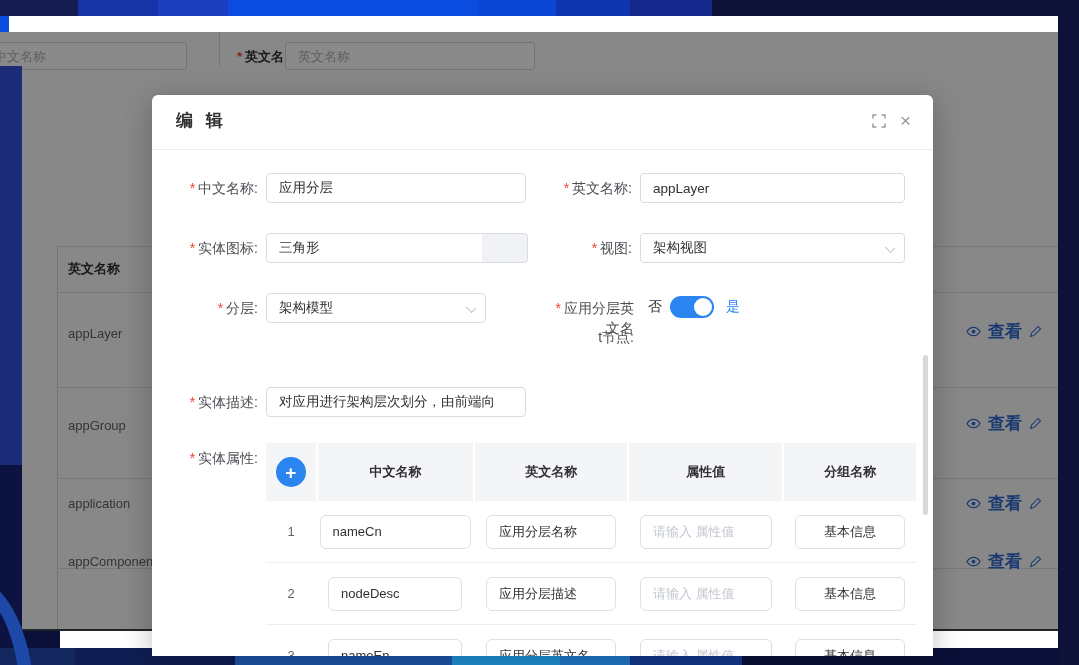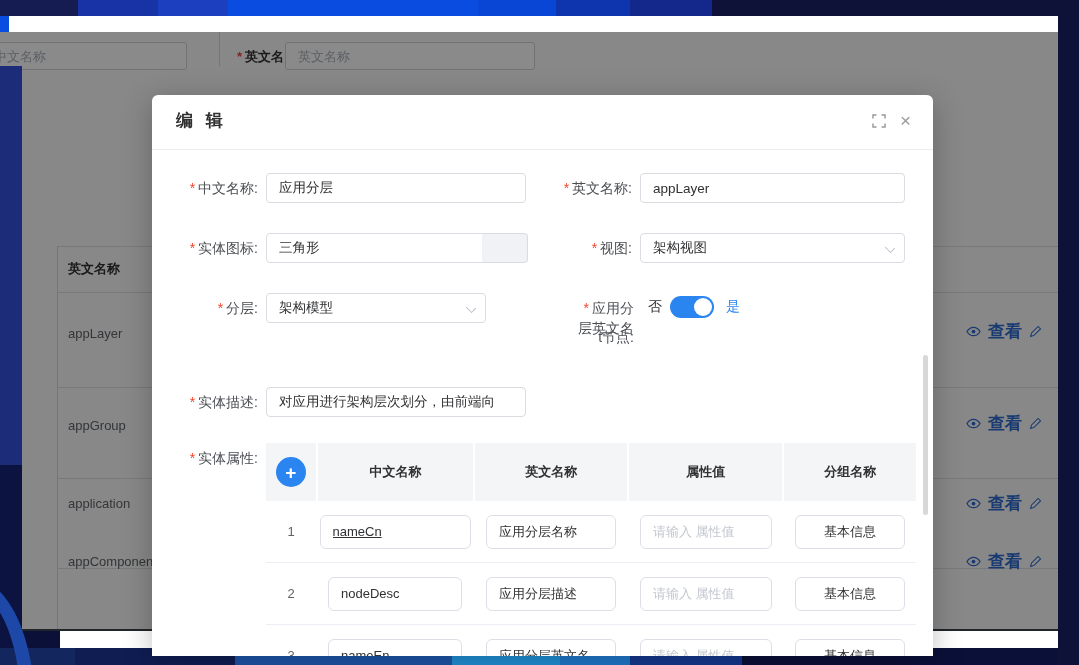--- a/index.html
+++ b/index.html
@@ -47,21 +47,21 @@
   .overlay { position:absolute; left:0; top:32px; width:1058px; height:599px; background:rgba(0,0,0,0.46); z-index:2; }
 
   
   .modal { position:absolute; left:152px; top:70px; width:781px; height:561px; background:#ffffff;
            border-radius:6px 6px 0 0; z-index:10; box-shadow:0 6px 30px rgba(0,0,0,0.25); overflow:hidden;margin-top:25px; }
   .m-title { position:absolute; left:24px; top:14px; font-size:17px; font-weight:bold; letter-spacing:4px; color:#303030; }
   .m-tools { position:absolute; right:22px; top:18px; display:flex; align-items:center; gap:14px; color:#9b9b9b; }
   .m-close { font-size:19px; line-height:16px; color:#9b9b9b; cursor:pointer; }
   .m-divider { position:absolute; left:0; top:54px; width:781px; height:1px; background:#ededed; }
 
-  .m-label { position:absolute; width:106px; text-align:right; font-size:14px; color:#4c4f54; line-height:20px;padding-left:28px; }
+  .m-label { position:absolute; width:106px; text-align:right; font-size:14px; color:#4c4f54; line-height:20px; }
   .m-input { position:absolute; height:30px; border:1px solid #d9dce1; border-radius:4px; background:#fff;
              font-size:13.5px; color:#303133; padding:0 12px; }
   .m-input::placeholder { color:#c0c4cc; }
   .m-addon { position:absolute; height:30px; width:46px; background:#f0f2f5; border:1px solid #d9dce1;
              border-left:none; border-radius:0 4px 4px 0; }
   .m-select { position:absolute; height:30px; border:1px solid #d9dce1; border-radius:4px; background:#fff;
               font-size:13.5px; color:#303133; padding:0 26px 0 12px; display:flex; align-items:center; cursor:pointer; }
   .chev { position:absolute; right:10px; top:10px; width:8px; height:8px; }
   .chev::before { content:""; position:absolute; left:0; top:0; width:7px; height:7px;
                   border-right:1.5px solid #b8bcc4; border-bottom:1.5px solid #b8bcc4; transform:rotate(45deg) scale(1,0.8); }
@@ -248,21 +248,21 @@
         </div>
         <div class="at-hcell" style="width:156px;">中文名称</div>
         <div class="at-hcell" style="width:152px;">英文名称</div>
         <div class="at-hcell" style="width:154px;">属性值</div>
         <div class="at-hcell" style="width:132px;">分组名称</div>
       </div>
 
       <div class="at-row">
         <div class="at-c0">1</div>
         <div class="at-c" style="width:158px;">
-            <input class="at-input" style="width: 151px; text-decoration: underline;" value="nameCn">
+            <input class="at-input" style="width: 151px;" value="nameCn">
           </div>
         <div class="at-c" style="width:154px;">
             <input class="at-input" style="width: 130px;" value="应用分层名称">
           </div>
         <div class="at-c" style="width:156px;">
             <input class="at-input" style="width: 132px;" placeholder="请输入 属性值">
           </div>
         <div class="at-c" style="width:132px;">
             <input class="at-input" style="width: 110px; text-align: center;" value="基本信息">
           </div>

